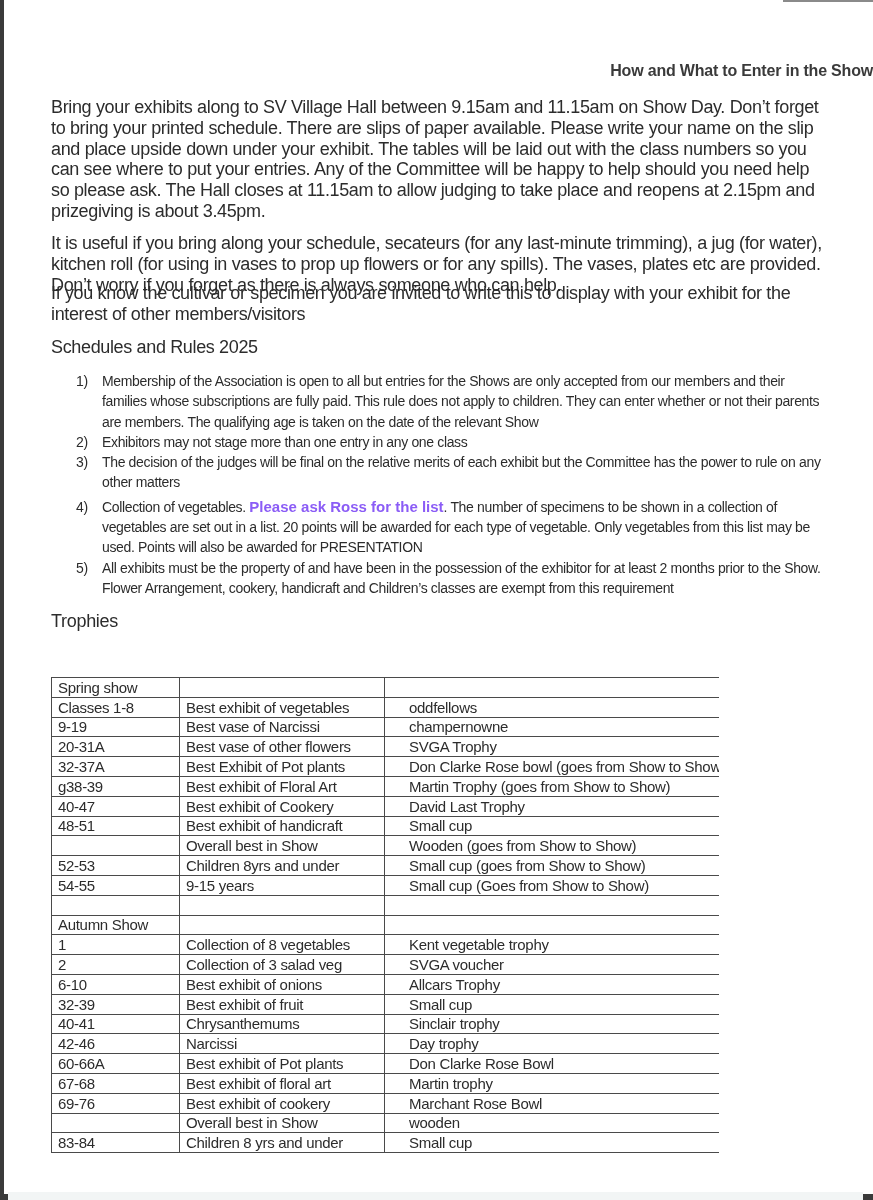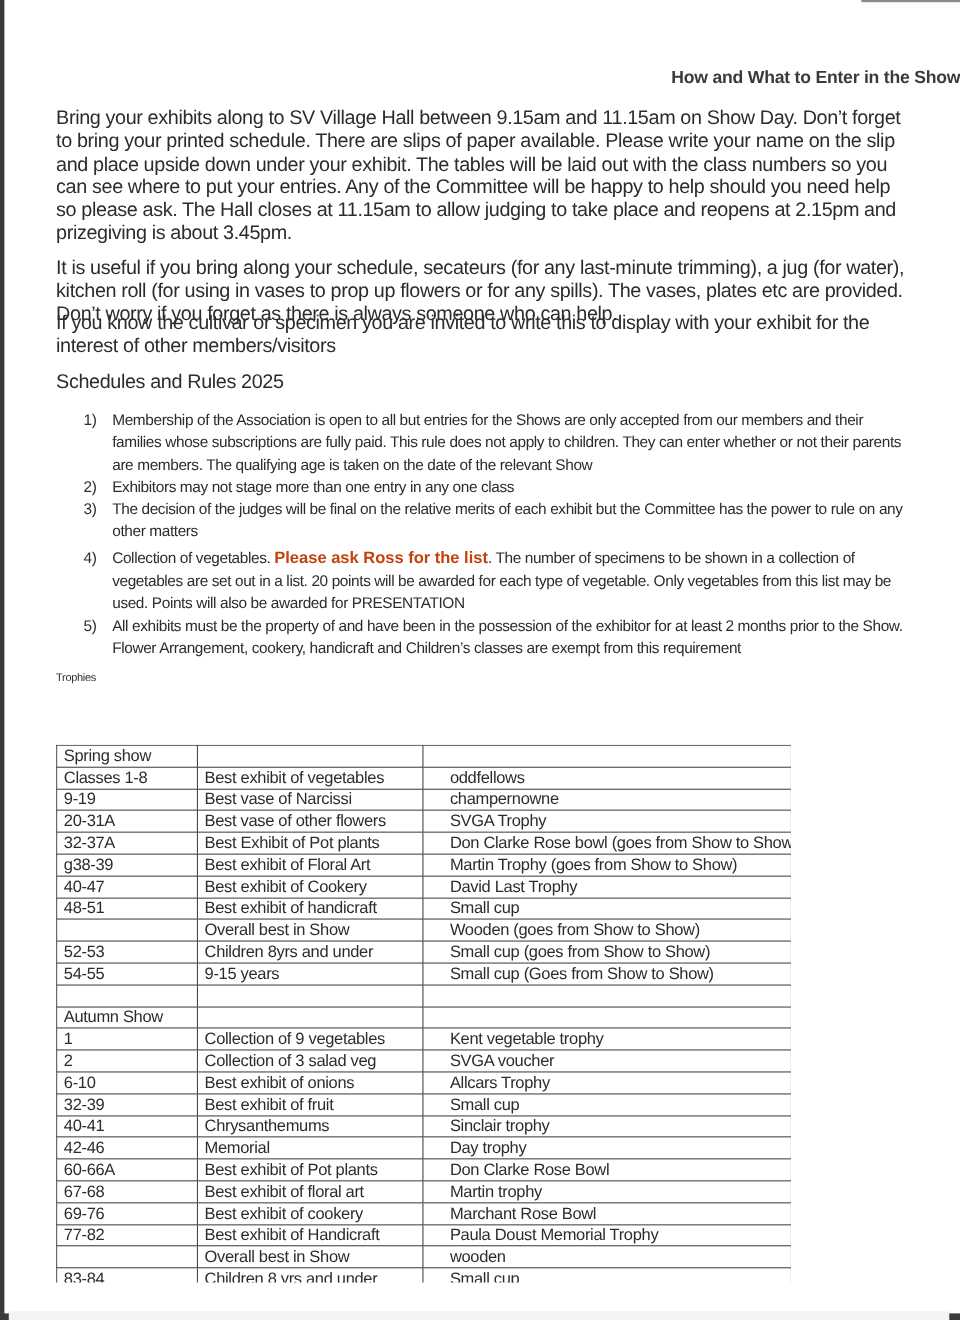--- a/index.html
+++ b/index.html
@@ -24,24 +24,24 @@
       margin: 0;
     }
     .rules {
       position: absolute; left: 51px; top: 371px; width: 780px;
       list-style: none; margin: 0; padding: 0;
       font-size: 14px; line-height: 20.3px; color: #2c2c2c; letter-spacing: -0.35px;
     }
     .rules li { position: relative; padding-left: 51px; margin: 0 0 0 0; }
     .rules li .num { position: absolute; left: 25px; top: 0; }
     .rules li.spaced { margin-top: 4px; }
-    .rules .emph { font-family: "Liberation Sans", sans-serif; font-weight: bold; font-size: 15px; letter-spacing: 0; color: #c2410c; }
+    .rules .emph { font-family: "Liberation Sans", sans-serif; font-weight: bold; font-size: 15px; letter-spacing: 0; color: #8b5cf6; }
 
     .trophies-label {
-      position: absolute; left: 51px; top: 611px; font-size: 10px; color: #2c2c2c; letter-spacing: -0.3px;
+      position: absolute; left: 51px; top: 611px; font-size: 18px; color: #2c2c2c; letter-spacing: -0.3px;
     }
     .table-clip {
       position: absolute; left: 51px; top: 677px; width: 668px; height: 489px; overflow: hidden;
     }
     table.trophies {
       border-collapse: collapse; width: 668px; table-layout: fixed;
       font-size: 15px; color: #2c2c2c; letter-spacing: -0.3px;
     }
     table.trophies td {
       border: 1px solid #4a4a4a; height: 18.8px; padding: 0 0 0 6px;
@@ -160,21 +160,21 @@
           <td class="c2"></td>
           <td class="c3"></td>
         </tr>
         <tr>
           <td class="c1">Autumn Show</td>
           <td class="c2"></td>
           <td class="c3"></td>
         </tr>
         <tr>
           <td class="c1">1</td>
-          <td class="c2">Collection of 9 vegetables</td>
+          <td class="c2">Collection of 8 vegetables</td>
           <td class="c3">Kent vegetable trophy</td>
         </tr>
         <tr>
           <td class="c1">2</td>
           <td class="c2">Collection of 3 salad veg</td>
           <td class="c3">SVGA voucher</td>
         </tr>
         <tr>
           <td class="c1">6-10</td>
           <td class="c2">Best exhibit of onions</td>
@@ -185,44 +185,39 @@
           <td class="c2">Best exhibit of fruit</td>
           <td class="c3">Small cup</td>
         </tr>
         <tr>
           <td class="c1">40-41</td>
           <td class="c2">Chrysanthemums</td>
           <td class="c3">Sinclair trophy</td>
         </tr>
         <tr>
           <td class="c1">42-46</td>
-          <td class="c2">Memorial</td>
+          <td class="c2">Narcissi</td>
           <td class="c3">Day trophy</td>
         </tr>
         <tr>
           <td class="c1">60-66A</td>
           <td class="c2">Best exhibit of Pot plants</td>
           <td class="c3">Don Clarke Rose Bowl</td>
         </tr>
         <tr>
           <td class="c1">67-68</td>
           <td class="c2">Best exhibit of floral art</td>
           <td class="c3">Martin trophy</td>
         </tr>
         <tr>
           <td class="c1">69-76</td>
           <td class="c2">Best exhibit of cookery</td>
           <td class="c3">Marchant Rose Bowl</td>
         </tr>
         <tr>
-          <td class="c1">77-82</td>
-          <td class="c2">Best exhibit of Handicraft</td>
-          <td class="c3">Paula Doust Memorial Trophy</td>
-        </tr>
-        <tr>
           <td class="c1"></td>
           <td class="c2">Overall best in Show</td>
           <td class="c3">wooden</td>
         </tr>
         <tr>
           <td class="c1">83-84</td>
           <td class="c2">Children 8 yrs and under</td>
           <td class="c3">Small cup</td>
         </tr>
       </tbody>

